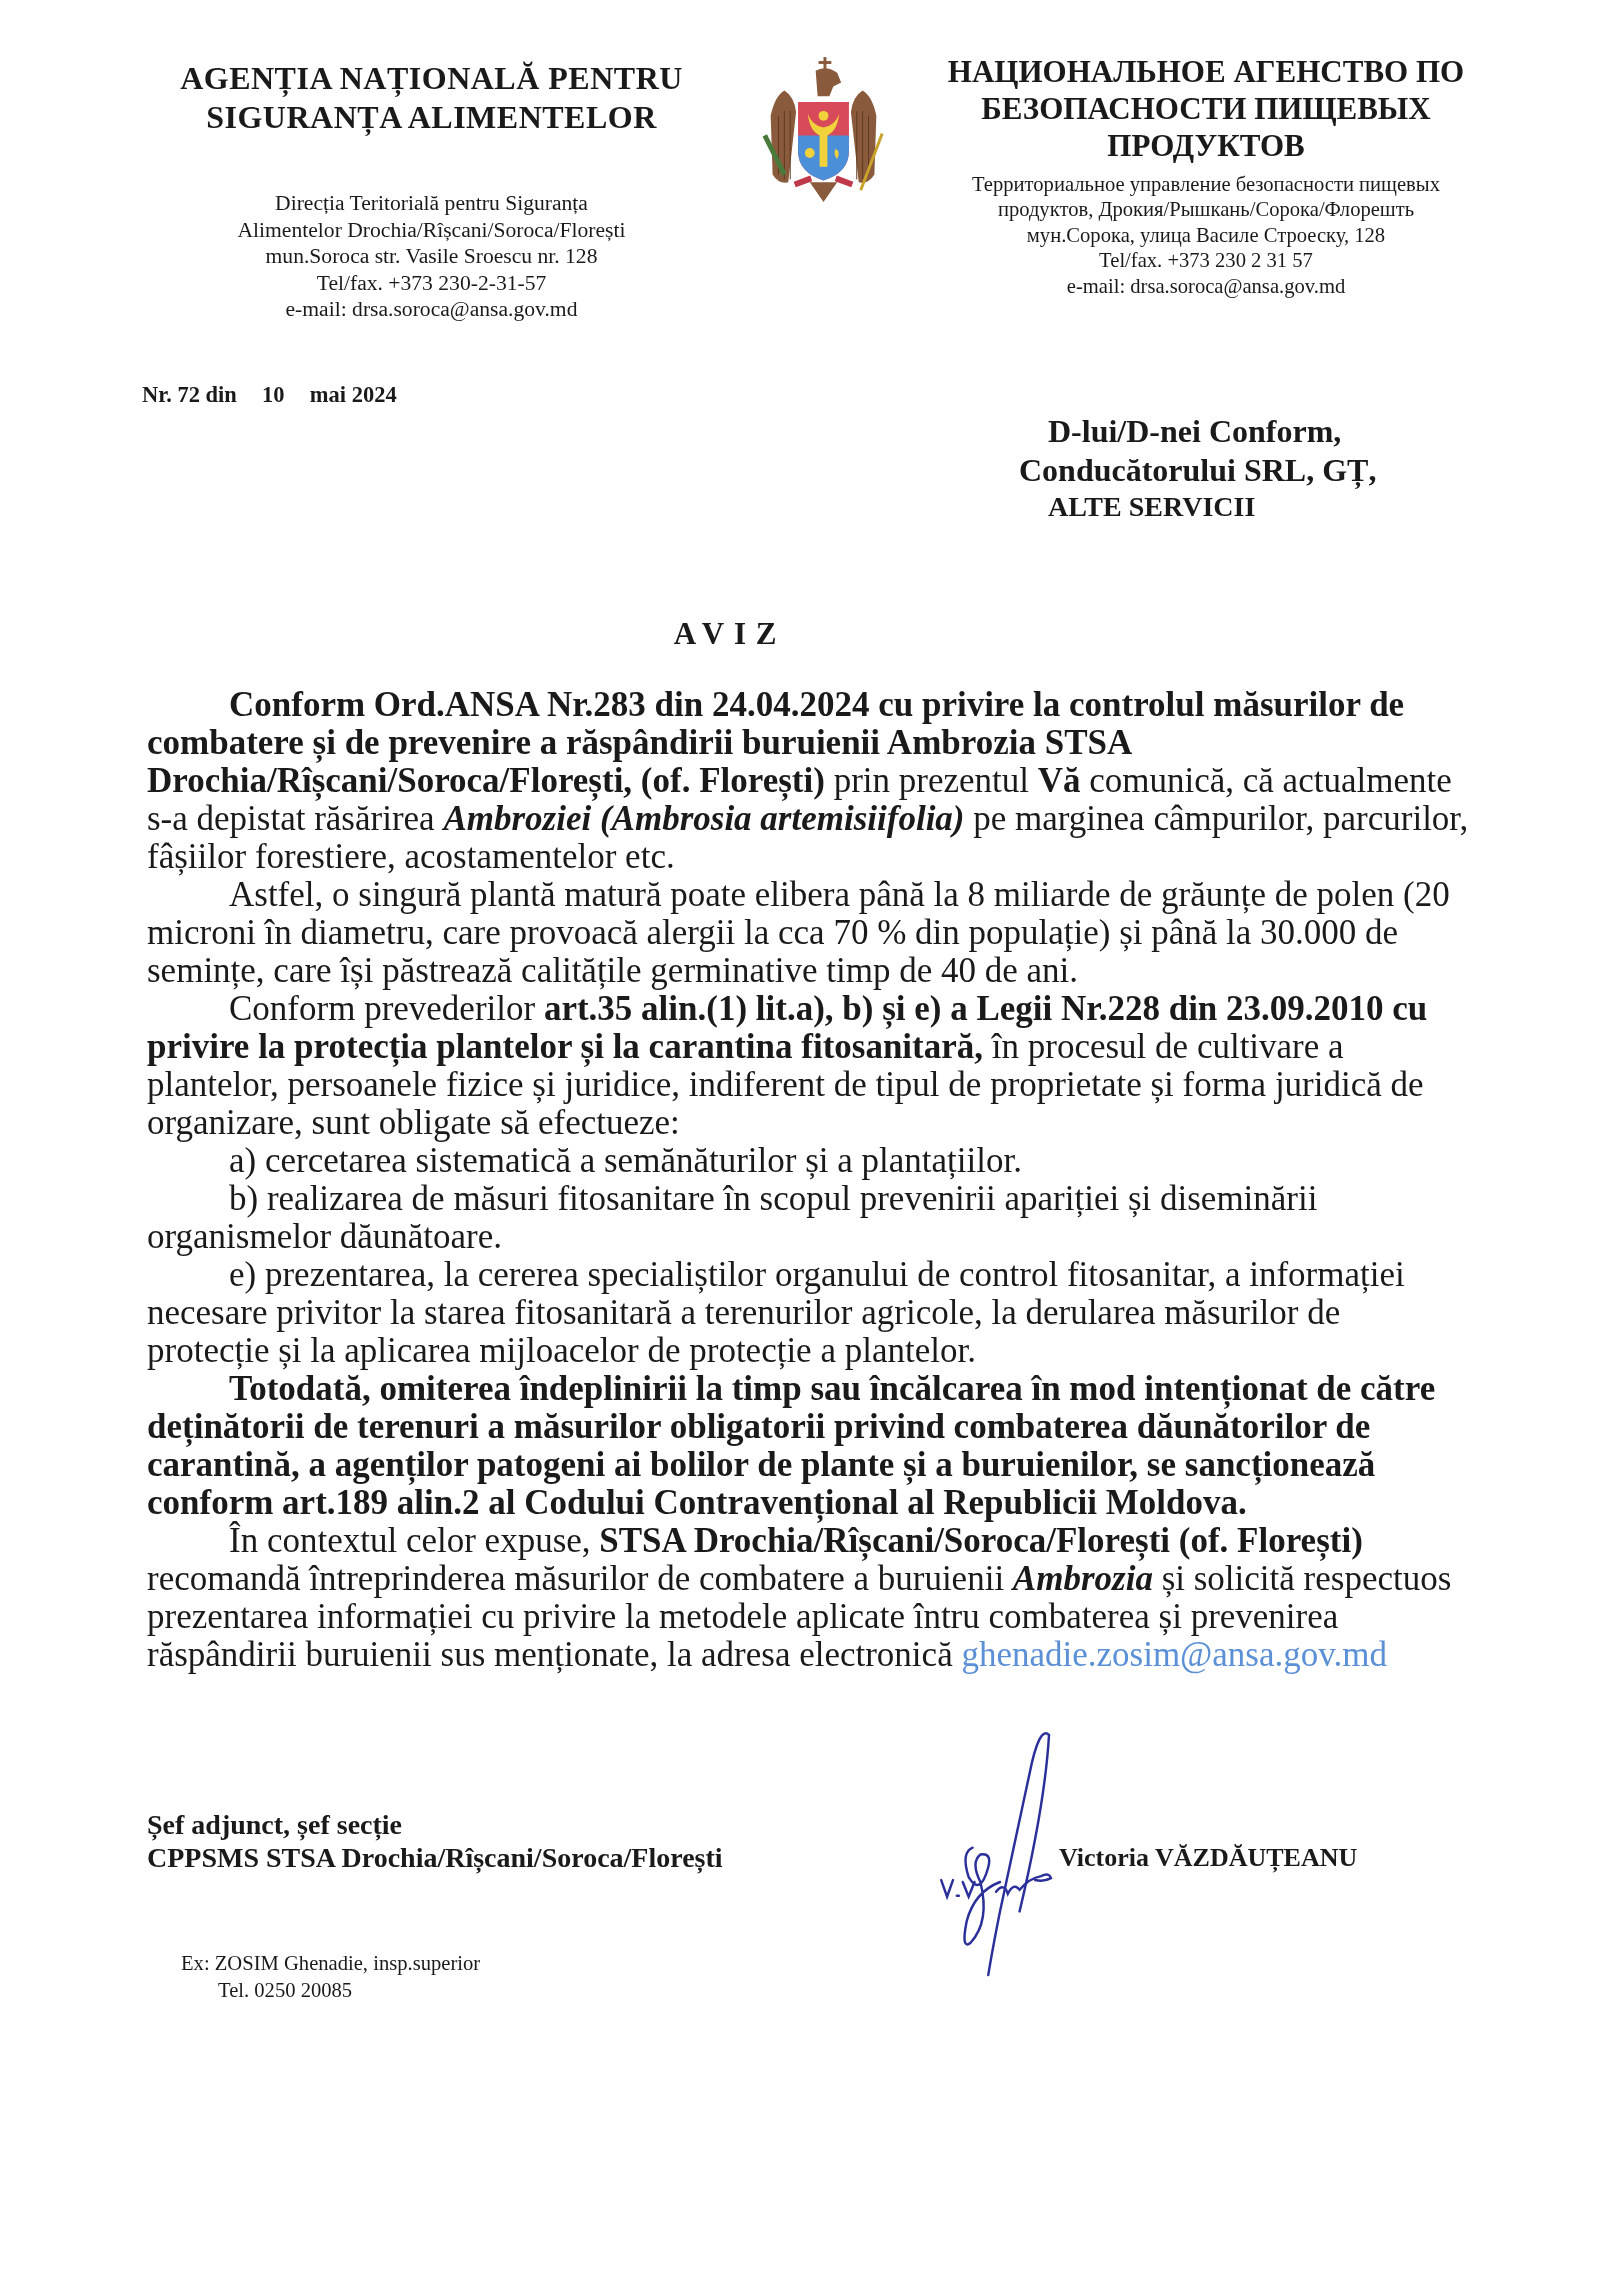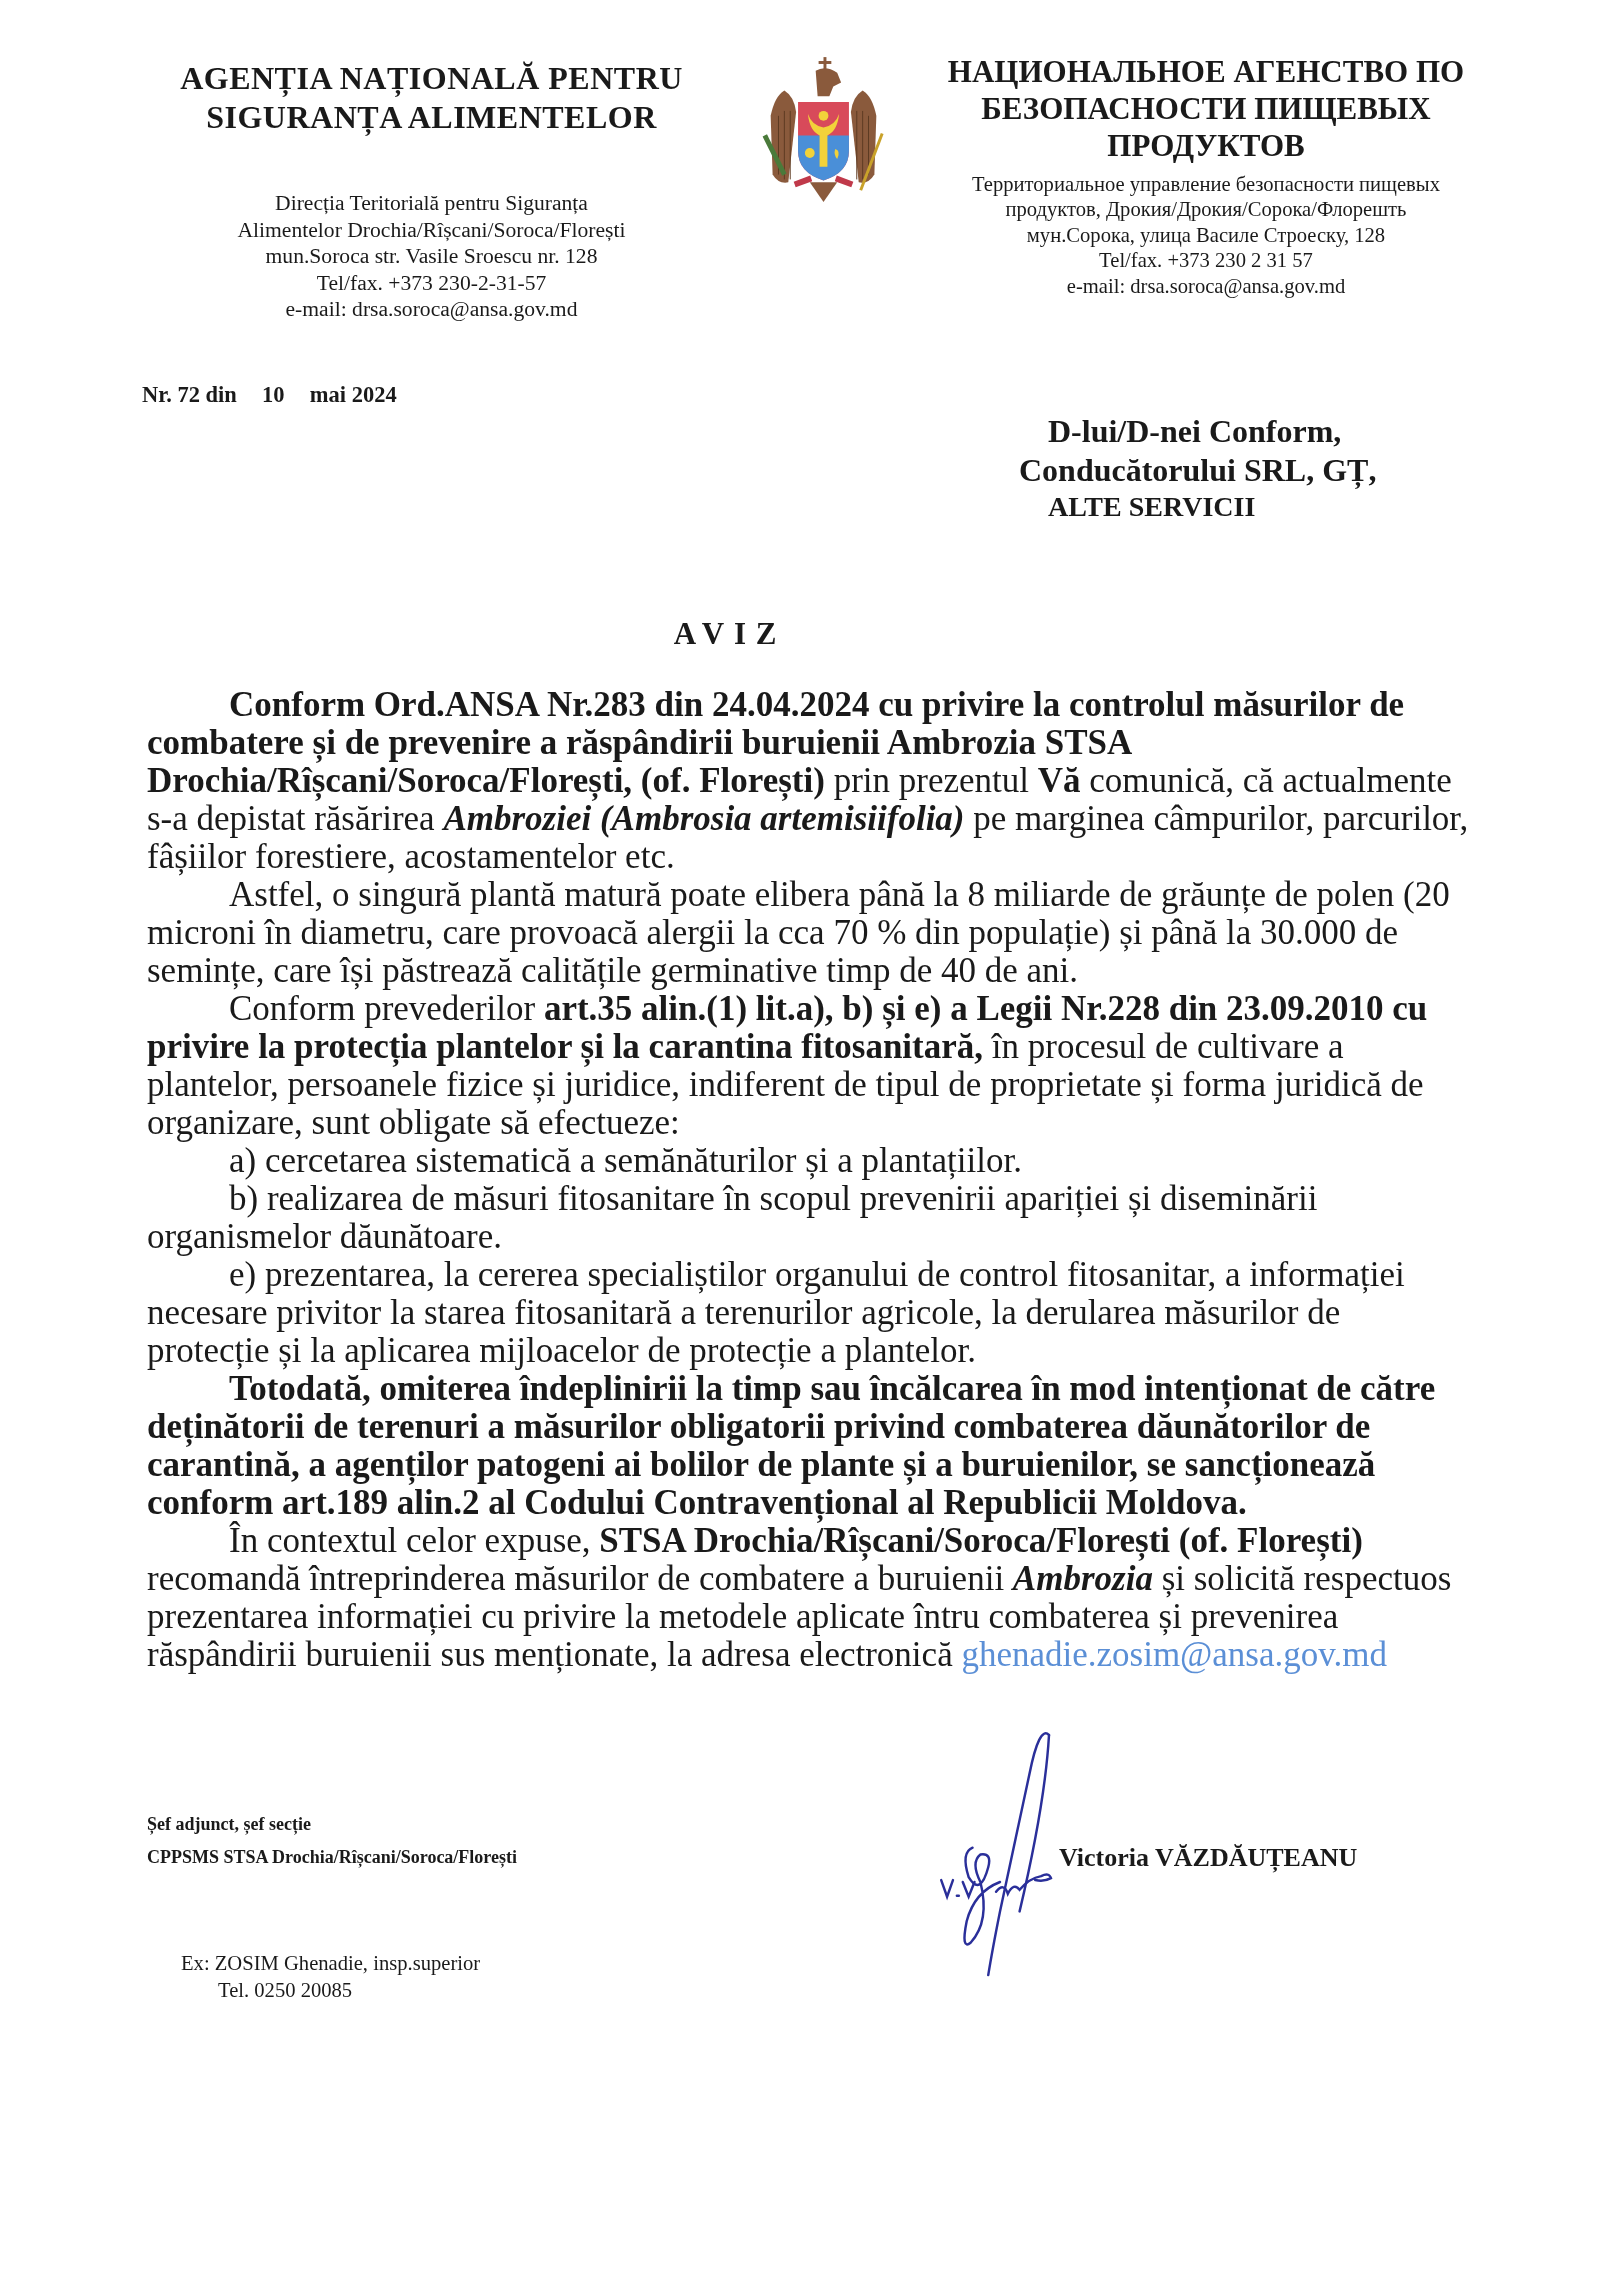--- a/index.html
+++ b/index.html
@@ -17,21 +17,21 @@
   .docnr .sp { display: inline-block; width: 19.6px; }
   .recip { left: 1019px; top: 412px; font-weight: bold; font-size: 32px; line-height: 39px; }
   .recip .l3 { font-size: 28px; padding-left: 29px; line-height: 33px; }
   .title { left: 0; width: 1460px; top: 616px; text-align: center; font-weight: bold; font-size: 31px; letter-spacing: 9.8px; }
   .body { left: 147px; top: 686px; width: 1323px; font-size: 35px; line-height: 38px; text-align: left; }
   .body p { margin: 0; text-indent: 82px; }
   .body p.item { text-indent: 82px; }
   .body b { font-weight: bold; }
   .body i { font-style: italic; font-weight: bold; }
   .link { color: #5b8fd6; }
-  .sig-left { left: 147px; top: 1808px; font-weight: bold; font-size: 18px; line-height: 33px; }
+  .sig-left { left: 147px; top: 1808px; font-weight: bold; font-size: 28px; line-height: 33px; }
   .sig-right { left: 1059px; top: 1843px; font-weight: bold; font-size: 26px; }
   .signature { left: 902px; top: 1686px; width: 196px; height: 294px; }
   .exec { left: 181px; top: 1950px; font-size: 20.6px; line-height: 26.5px; }
   .exec .tel { padding-left: 37px; }
 </style>
 </head>
 <body>
 
 <div class="abs hdr-left">
   <div class="org">
@@ -85,21 +85,21 @@
 </div>
 
 <div class="abs hdr-right">
   <div class="org">
     <div>НАЦИОНАЛЬНОЕ  АГЕНСТВО ПО</div>
     <div>БЕЗОПАСНОСТИ  ПИЩЕВЫХ</div>
     <div>ПРОДУКТОВ</div>
   </div>
   <div class="sub">
     <div>Территориальное управление безопасности пищевых</div>
-    <div>продуктов, Дрокия/Дрокия/Сорока/Флорешть</div>
+    <div>продуктов, Дрокия/Рышкань/Сорока/Флорешть</div>
     <div>мун.Сорока, улица Василе Строеску, 128</div>
     <div>Tel/fax. +373 230 2 31 57</div>
     <div>e-mail: drsa.soroca@ansa.gov.md</div>
   </div>
 </div>
 
 <div class="abs docnr">
   <span>Nr. 72 din</span><span class="sp"></span>
   <span>10</span><span class="sp"></span>
   <span>mai 2024</span>

